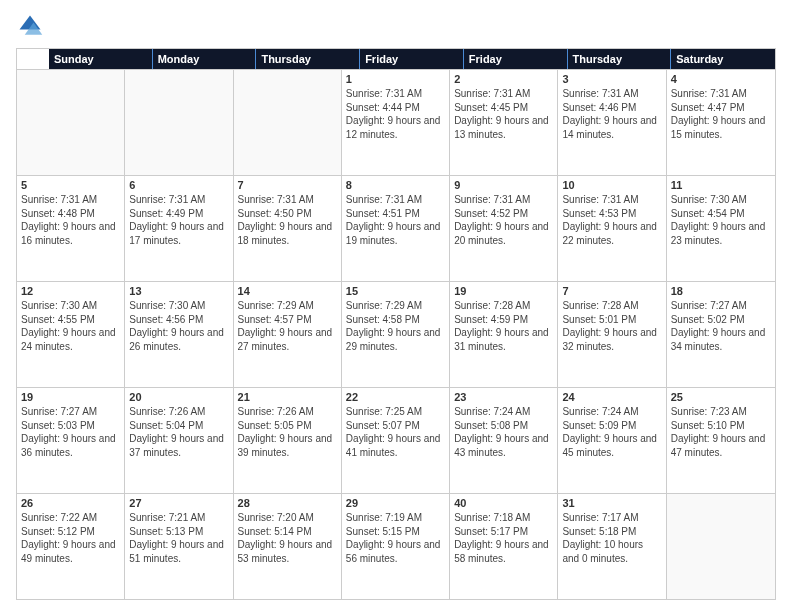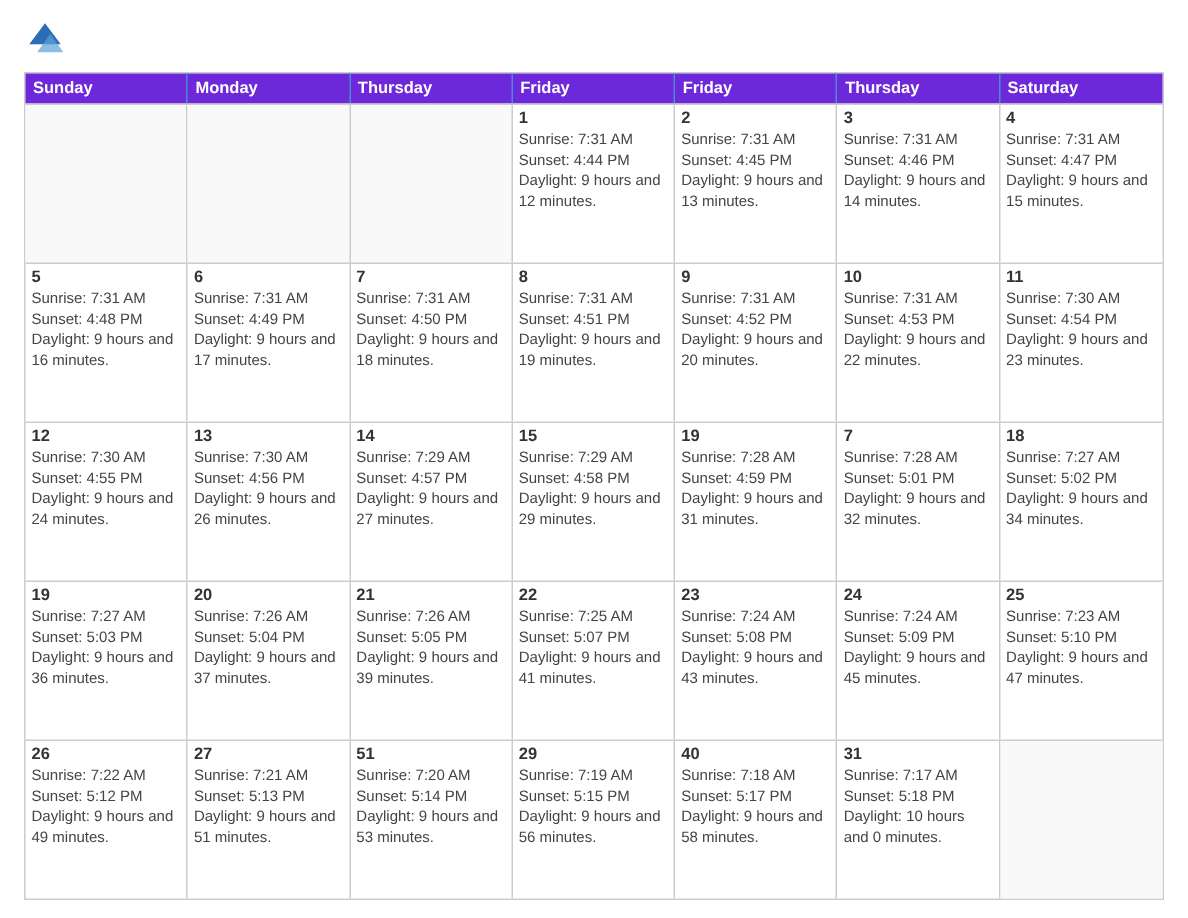--- a/index.html
+++ b/index.html
@@ -62,21 +62,22 @@
     }
     .calendar {
       flex: 1;
       display: flex;
       flex-direction: column;
       border: 1px solid #ccc;
     }
     .cal-header {
       display: grid;
       grid-template-columns: repeat(7, 1fr);
-      background: #6d28d9;
+      background: #0f172a;
+      margin-left: 32px;
     }
     .cal-header-cell {
       color: #fff;
       font-size: 11px;
       font-weight: bold;
       padding: 4px 5px;
       text-align: left;
       border-right: 1px solid #4a8ad4;
     }
     .cal-header-cell:last-child { border-right: none; }
@@ -259,21 +260,21 @@
         <div class="cal-row">
           <div class="cal-cell">
             <div class="day-number">26</div>
             <div class="day-info">Sunrise: 7:22 AM<br>Sunset: 5:12 PM<br>Daylight: 9 hours and 49 minutes.</div>
           </div>
           <div class="cal-cell">
             <div class="day-number">27</div>
             <div class="day-info">Sunrise: 7:21 AM<br>Sunset: 5:13 PM<br>Daylight: 9 hours and 51 minutes.</div>
           </div>
           <div class="cal-cell">
-            <div class="day-number">51</div>
+            <div class="day-number">28</div>
             <div class="day-info">Sunrise: 7:20 AM<br>Sunset: 5:14 PM<br>Daylight: 9 hours and 53 minutes.</div>
           </div>
           <div class="cal-cell">
             <div class="day-number">29</div>
             <div class="day-info">Sunrise: 7:19 AM<br>Sunset: 5:15 PM<br>Daylight: 9 hours and 56 minutes.</div>
           </div>
           <div class="cal-cell">
             <div class="day-number">40</div>
             <div class="day-info">Sunrise: 7:18 AM<br>Sunset: 5:17 PM<br>Daylight: 9 hours and 58 minutes.</div>
           </div>

